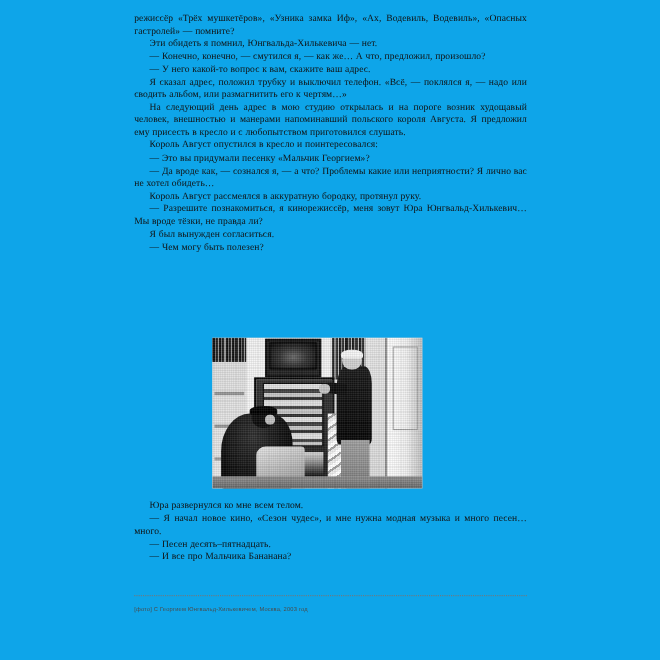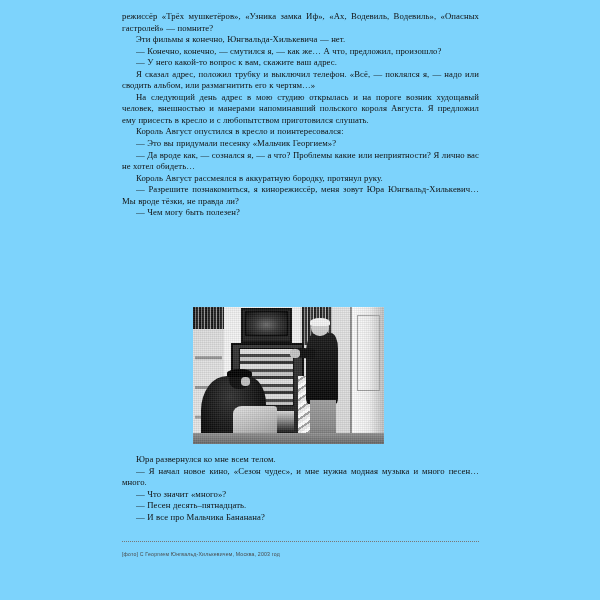--- a/index.html
+++ b/index.html
@@ -15,21 +15,21 @@
     color: #1a1a1a;
     position: relative;
   }
 
   .page {
     position: absolute;
     left: 0;
     top: 0;
     width: 600px;
     height: 600px;
-    background: #7dd3fc;
+    background: #0ea5e9;
   }
 
   .text-column {
     position: absolute;
     left: 122px;
     top: 11px;
     width: 357px;
   }
 
   .para {
@@ -261,30 +261,31 @@
     font-family: Liberation Sans, sans-serif;
   }
 </style>
 </head>
 <body>
 
 <div class="page">
 
   <div class="text-column">
     <p class="para no-indent">режиссёр «Трёх мушкетёров», «Узника замка Иф», «Ах, Водевиль, Водевиль», «Опасных гастролей» — помните?</p>
-    <p class="para">Эти фильмы я конечно, Юнгвальда-Хилькевича — нет.</p>
+    <p class="para">Эти обидеть я помнил, Юнгвальда-Хилькевича — нет.</p>
     <p class="para">— Конечно, конечно, — смутился я, — как же… А что, предложил, произошло?</p>
     <p class="para">— У него какой-то вопрос к вам, скажите ваш адрес.</p>
     <p class="para">Я сказал адрес, положил трубку и выключил телефон. «Всё, — поклялся я, — надо или сводить альбом, или размагнитить его к чертям…»</p>
     <p class="para">На следующий день адрес в мою студию открылась и на пороге возник худощавый человек, внешностью и манерами напоминавший польского короля Августа. Я предложил ему присесть в кресло и с любопытством приготовился слушать.</p>
     <p class="para">Король Август опустился в кресло и поинтересовался:</p>
     <p class="para">— Это вы придумали песенку «Мальчик Георгием»?</p>
     <p class="para">— Да вроде как, — сознался я, — а что? Проблемы какие или неприятности? Я лично вас не хотел обидеть…</p>
     <p class="para">Король Август рассмеялся в аккуратную бородку, протянул руку.</p>
     <p class="para">— Разрешите познакомиться, я кинорежиссёр, меня зовут Юра Юнгвальд-Хилькевич… Мы вроде тёзки, не правда ли?</p>
+    <p class="para">Я был вынужден согласиться.</p>
     <p class="para">— Чем могу быть полезен?</p>
   </div>
 
   <div class="photo-wrap">
     <div class="photo">
       <div class="ph-wall-left"></div>
       <div class="ph-shelf-books"></div>
       <div class="ph-shelf-lines"></div>
       <div class="ph-wall-mid"></div>
       <div class="ph-wall-right"></div>
@@ -309,21 +310,20 @@
       <div class="ph-person-right-arm"></div>
       <div class="ph-person-right-hand"></div>
       <div class="ph-floor"></div>
       <div class="ph-grain"></div>
     </div>
   </div>
 
   <div class="text-column" style="top: 454px;">
     <p class="para">Юра развернулся ко мне всем телом.</p>
     <p class="para">— Я начал новое кино, «Сезон чудес», и мне нужна модная музыка и много песен… много.</p>
-    <p class="para">— Что значит «много»?</p>
     <p class="para">— Песен десять–пятнадцать.</p>
     <p class="para">— И все про Мальчика Бананана?</p>
   </div>
 
   <div class="dotted-rule"></div>
 
   <div class="caption">[фото]  С Георгием Юнгвальд-Хилькевичем, Москва, 2003 год</div>
 
   <div class="page-number">132</div>
 

